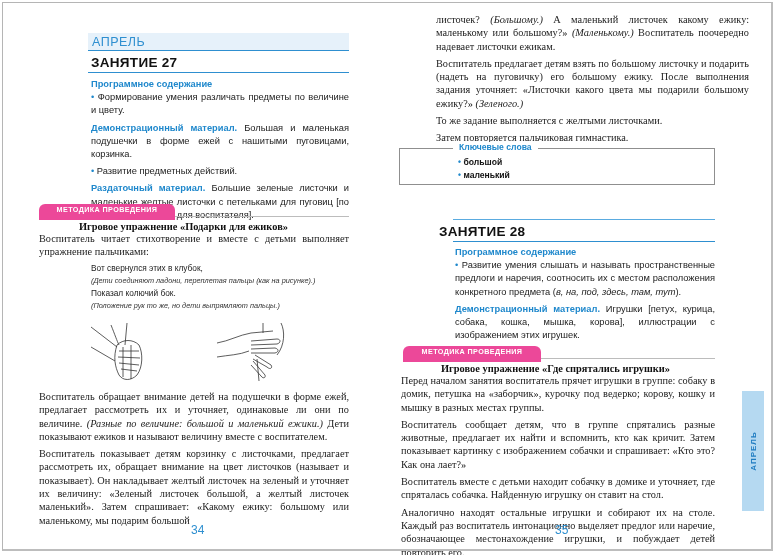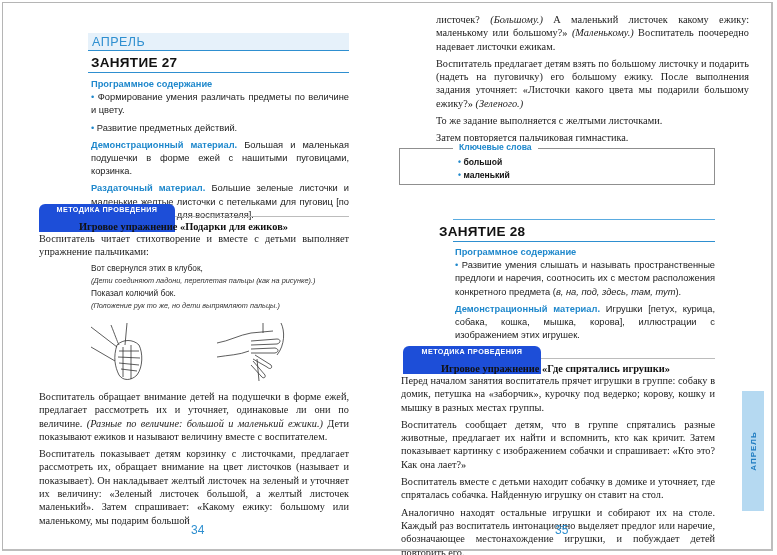--- a/index.html
+++ b/index.html
@@ -13,21 +13,21 @@
   .month-bar { position:absolute; left:85px; top:30px; width:261px; height:17px; background:#e6f1fa; border-bottom:1.5px solid #2e8fd0; }
   .month-bar span { position:absolute; left:4px; top:2px; font-size:12.5px; letter-spacing:0.5px; color:#2e8fd0; }
   .lesson-title { position:absolute; font-size:13.5px; font-weight:bold; color:#111; letter-spacing:0.3px; }
   .lesson-rule { position:absolute; height:0; border-top:1.5px solid #2e8fd0; }
   .blk { position:absolute; font-size:9.3px; line-height:13.2px; color:#222; }
   .blue-b { color:#1f88cc; font-weight:bold; }
   .bullet { color:#1f88cc; }
   .justify { text-align:justify; }
   .para-gap { margin-top:4px; }
 
-  .method-tab { position:absolute; height:28px; background:#1d4ed8; border-radius:6px 6px 0 0; }
+  .method-tab { position:absolute; height:16px; background:#ec4899; border-radius:6px 6px 0 0; }
   .method-tab span { position:absolute; left:0; right:0; top:1px; text-align:center; font-size:7.2px; font-weight:bold; color:#fff; letter-spacing:0.4px; }
   .method-rule { position:absolute; height:0; border-top:1px solid #bcbcbc; }
 
   .serif { font-family:"Liberation Serif", serif; font-size:10.3px; line-height:13.3px; color:#222; }
   .serif-h { font-family:"Liberation Serif", serif; font-weight:bold; font-size:10.4px; color:#111;margin-left:40px; }
   .it { font-style:italic; }
 
   .poem { position:absolute; font-size:8.3px; line-height:12.6px; }
   .poem .c { font-style:italic; font-size:7.3px; color:#333; }
 
@@ -49,22 +49,22 @@
   <div class="page left">
     <div class="month-bar">
       <span>АПРЕЛЬ</span>
     </div>
     <div class="lesson-title" style="left:88px; top:52px;">ЗАНЯТИЕ 27</div>
     <div class="lesson-rule" style="left:85px; top:69px; width:261px;"></div>
 
     <div class="blk justify" style="left:88px; top:75px; width:258px;">
       <div class="blue-b">Программное содержание</div>
       <div><span class="bullet">• </span><span>Формирование умения различать предметы по величине и цвету.</span></div>
+      <div class="para-gap"><span class="blue-b">Демонстрационный материал.</span> <span>Большая и маленькая подушечки в форме ежей с нашитыми пуговицами, корзинка.</span></div>
       <div class="para-gap"><span class="bullet">• </span><span>Развитие предметных действий.</span></div>
-      <div class="para-gap"><span class="blue-b">Демонстрационный материал.</span> <span>Большая и маленькая подушечки в форме ежей с нашитыми пуговицами, корзинка.</span></div>
       <div class="para-gap"><span class="blue-b">Раздаточный материал.</span> <span>Большие зеленые листочки и маленькие желтые листочки с петельками для пуговиц [по количеству детей и для воспитателя].</span></div>
     </div>
 
     <div class="method-rule" style="left:36px; top:213px; width:310px;"></div>
     <div class="method-tab" style="left:36px; top:201px; width:136px;">
       <span>МЕТОДИКА ПРОВЕДЕНИЯ</span>
     </div>
 
     <div style="position:absolute; left:36px; top:218px; width:310px;">
       <div class="serif-h">Игровое упражнение «Подарки для ежиков»</div>

